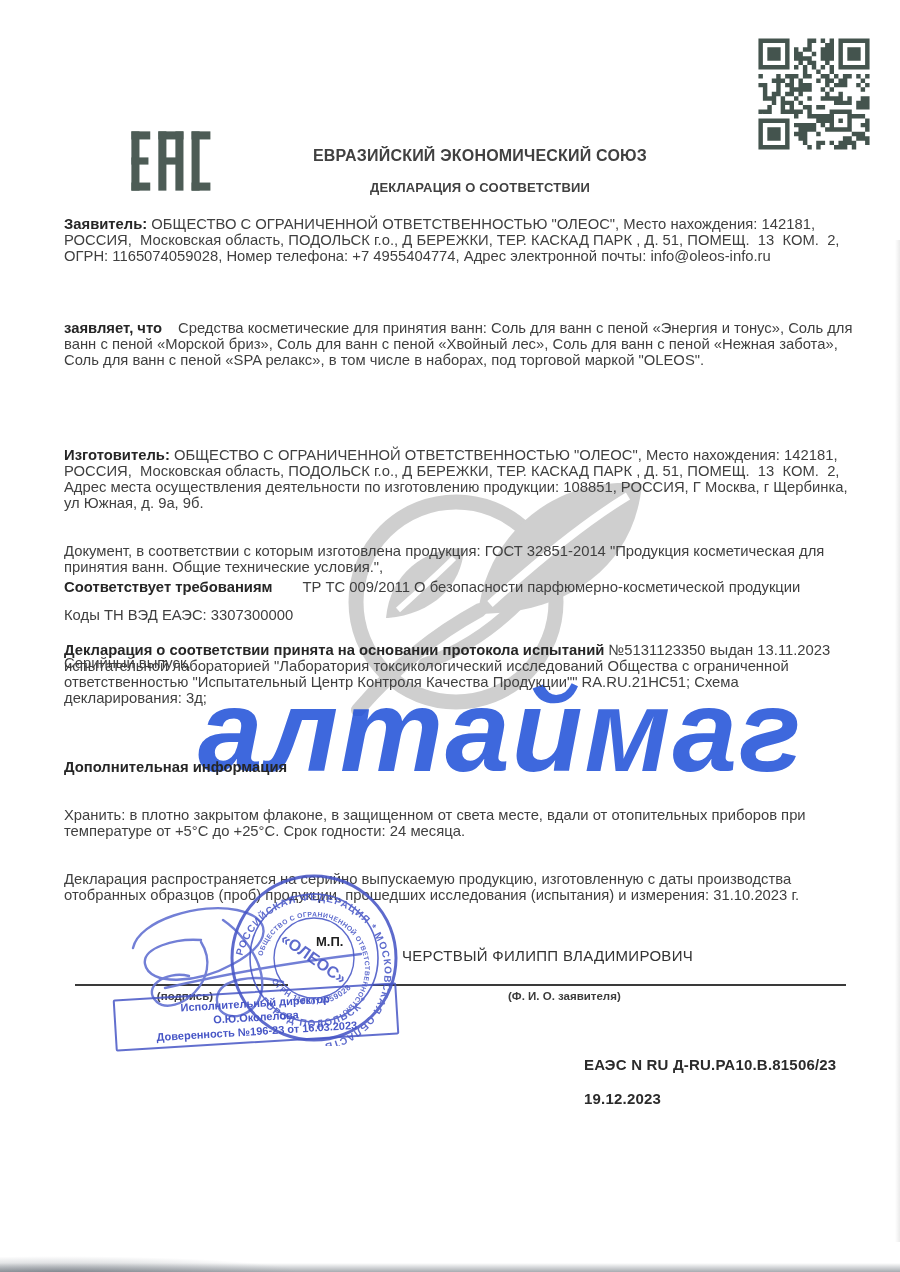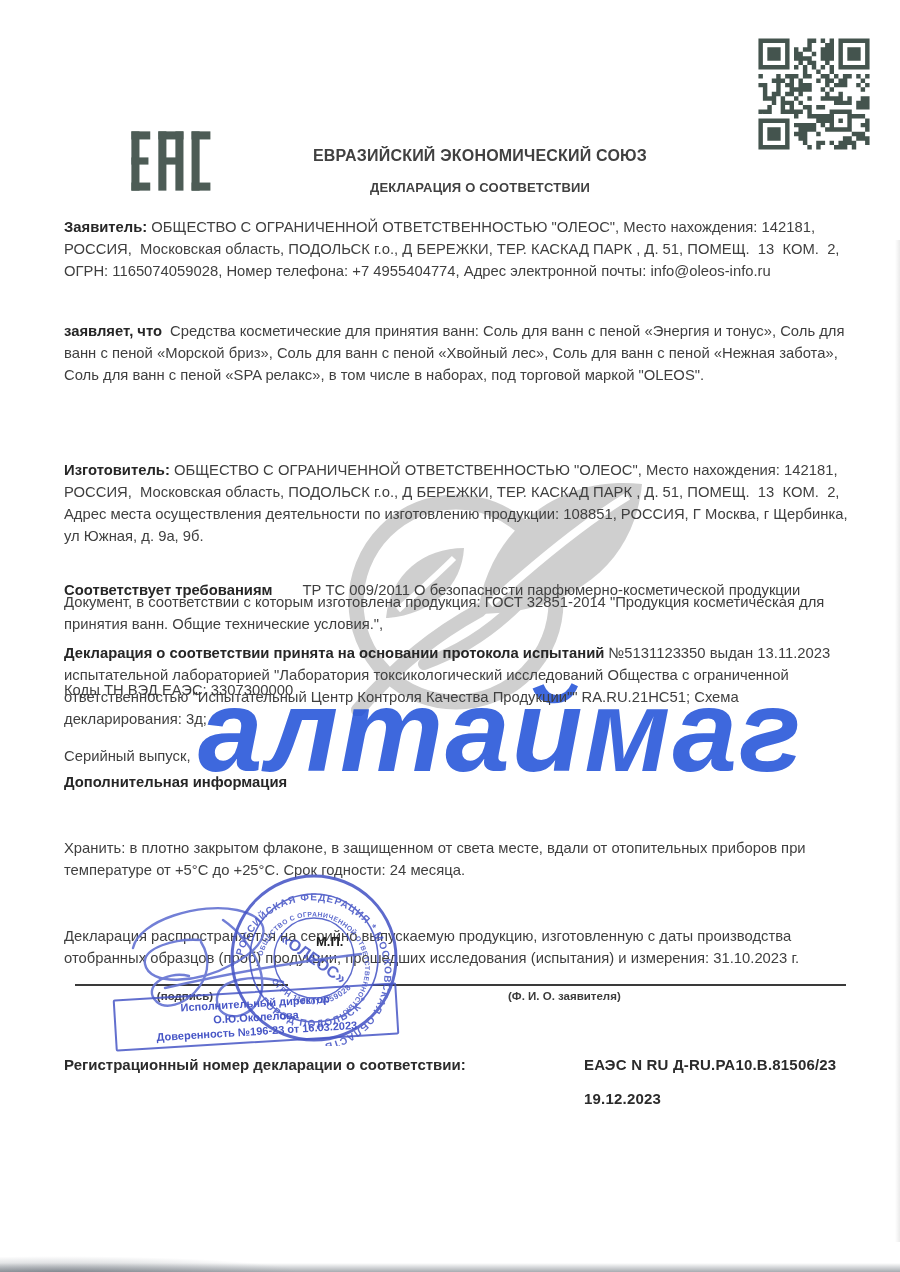--- a/index.html
+++ b/index.html
@@ -14,25 +14,25 @@
   .wm-brand{left:198px;top:664px;font-size:116px;font-weight:700;color:#1d4ed8;letter-spacing:2px;opacity:.85;font-style:italic;}
   .wm-tagline{left:347px;top:786px;font-size:23px;font-weight:600;color:#cdcdcd;letter-spacing:7px;opacity:.9;}
   .wm-emblem{left:328px;top:452px;opacity:.72;}
   
   .eac{position:absolute;left:126px;top:124px;z-index:1;}
   .titles{position:absolute;left:120px;top:147px;width:720px;text-align:center;z-index:1;}
   .doc-title{font-size:16px;font-weight:700;color:#414141;letter-spacing:.2px;}
   .doc-subtitle{position:absolute;left:0;right:0;top:33px;font-size:13px;font-weight:700;color:#414141;letter-spacing:.2px;}
   .qr{position:absolute;left:754px;top:34px;z-index:1;}
   
-  .para{position:absolute;left:64px;width:790px;font-size:14.8px;line-height:22px;
+  .para{position:absolute;left:64px;width:790px;font-size:14.8px;line-height:16px;
         white-space:pre-wrap;color:#3f3f3f;z-index:2;}
   .b{font-weight:700;color:#262626;}
   .gap-s{margin-right:30px;}
-  .gap-m{margin-right:8px;}
+  .gap-m{margin-right:16px;}
   
   .sig-line{position:absolute;height:2px;background:#3a3a3a;z-index:2;}
   .caption{position:absolute;font-size:11.5px;font-weight:600;color:#3c3c3c;z-index:2;}
   .mp{position:absolute;left:316px;top:934px;font-size:13px;font-weight:700;color:#1d1d1d;z-index:6;}
   .fio{position:absolute;left:402px;top:947px;font-size:15px;color:#333;z-index:2;letter-spacing:.3px;}
   .signature{position:absolute;left:105px;top:890px;z-index:3;}
   .rect-stamp{
     position:absolute;left:114px;top:991px;width:276px;z-index:4;
     border:2px solid rgba(71,86,198,.85);border-radius:2px;
     transform:rotate(-3.5deg);padding:3px 2px;text-align:center;
@@ -124,20 +124,21 @@
       <path d="M96,52 C120,90 70,128 52,112 C36,98 60,80 84,86"></path>
       <path d="M60,98 C120,84 190,72 256,64"></path>
     </g>
   </svg>
 
   <div class="sig-line" style="left:75px;top:984px;width:213px"></div>
   <div class="sig-line" style="left:372px;top:984px;width:474px"></div>
   <div class="caption" style="left:130px;top:990px;width:110px;text-align:center">(подпись)</div>
   <div class="caption" style="left:508px;top:990px">(Ф. И. О. заявителя)</div>
   <div class="mp">М.П.</div>
+  <div class="fio">ЧЕРСТВЫЙ ФИЛИПП ВЛАДИМИРОВИЧ</div>
 
   <div class="rect-stamp">
     <div>Исполнительный директор</div>
     <div>О.Ю.Околелова</div>
     <div>Доверенность №196-23 от 16.03.2023</div>
   </div>
 
   <svg class="round-stamp" width="176" height="176" viewBox="0 0 176 176">
     <defs>
       <path id="outerArc" d="M 16,88 A 72,72 0 1 1 15.9,88.5" fill="none"></path>
@@ -160,20 +161,19 @@
       <text font-size="6.8" font-weight="600" letter-spacing=".4">
         <textPath href="#midArc" startOffset="2">ОБЩЕСТВО С ОГРАНИЧЕННОЙ ОТВЕТСТВЕННОСТЬЮ</textPath>
       </text>
       <text font-size="8" font-weight="700" letter-spacing=".6">
         <textPath href="#midBottom" startOffset="8">ОГРН 1165074059028</textPath>
       </text>
       <text x="88" y="94" font-size="16" font-weight="700" text-anchor="middle" transform="rotate(35,88,88)">«ОЛЕОС»</text>
     </g>
   </svg>
 
-  <div class="reg-label" style="top:1056px">Регистрационный номер декларации о соответствии:</div>
   <div class="reg-value" style="top:1056px">ЕАЭС N RU Д-RU.РА10.В.81506/23</div>
   <div class="reg-value" style="top:1090px">19.12.2023</div>
 
   <div class="scan-bottom"></div>
   <div class="scan-bottom-left"></div>
   <div class="scan-right"></div>
 </div>
 
 </body></html>

